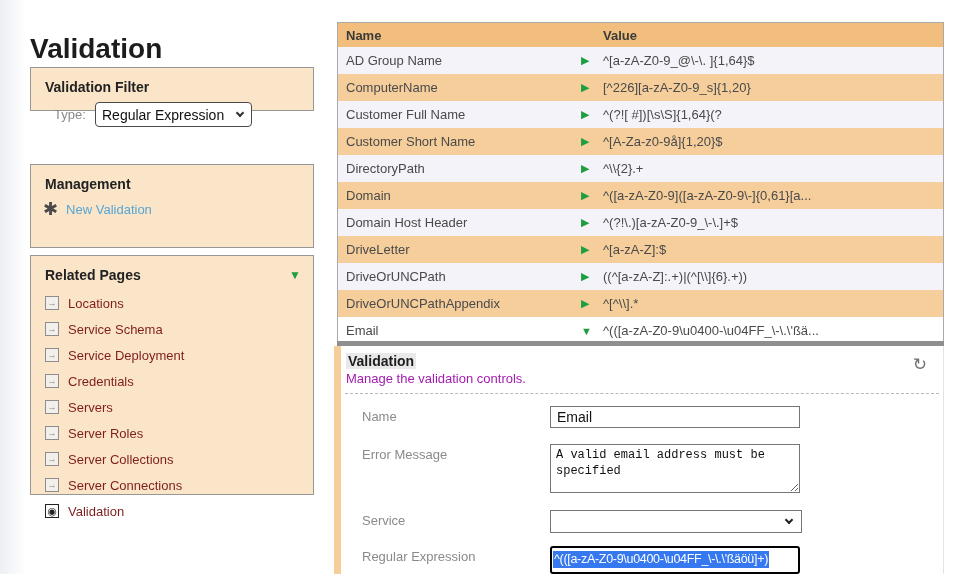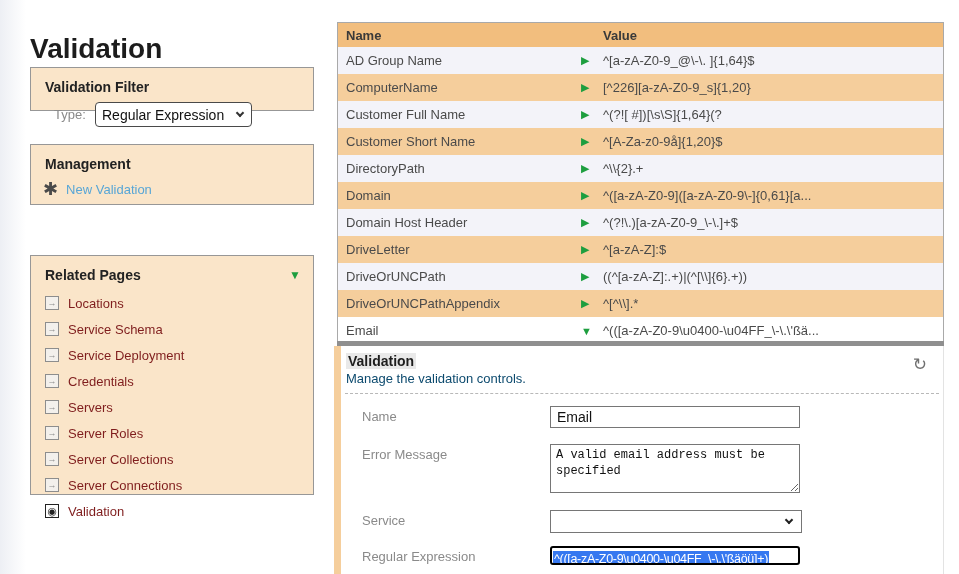--- a/index.html
+++ b/index.html
@@ -9,21 +9,21 @@
     background:#ffffff; font-family:"Liberation Sans", sans-serif; color:#333;
   }
   .left-grad { position:absolute; left:0; top:0; width:26px; height:574px;
     background:linear-gradient(to right,#edeff4,#ffffff); }
 
   
   .page-title { position:absolute; left:30px; top:14px; font-size:28px; font-weight:bold; color:#1c1c1c; }
   .side-box { position:absolute; left:30px; width:284px; background:#fae5c9;
     border:1px solid #979797; }
   .box-filter { top:67px; height:44px; }
-  .box-mgmt { top:144px; height:61px; }
+  .box-mgmt { top:164px; height:84px; }
   .box-related { top:255px; height:240px; }
   .box-title { font-size:14px; font-weight:bold; color:#222; padding:11px 14px 0 14px; position:relative; }
   .box-title .tri-toggle { position:absolute; right:12px; top:12px; color:#1d9e3f; font-size:12px; cursor:pointer; }
   .type-row { display:flex; align-items:center; padding:7px 14px 0 14px; }
   .type-label { color:#8a8a8a; font-size:13px; width:50px;text-align:center; }
   .select-wrap { position:relative; display:inline-block; }
   select.native {
     font-family:"Liberation Sans", sans-serif; font-size:14px; color:#111;
     border:1px solid #4a4a4a; border-radius:4px; background:#fff;
     padding:2px 26px 2px 6px; appearance:none; -webkit-appearance:none; height:25px;
@@ -56,40 +56,40 @@
   .vtext { overflow:hidden; text-overflow:clip; }
   .tbl-bottom-bar { position:absolute; left:337px; top:341px; width:607px; height:5px; background:#8f8f8f; }
 
   
   .detail { position:absolute; left:334px; top:346px; width:610px; height:228px;
     background:#fff; border-right:1px solid #e3e3e3; }
   .detail-strip { position:absolute; left:0; top:0; width:7px; height:228px; background:#f5ce9c; }
   .detail-inner { position:absolute; left:7px; top:0; right:0; height:100%; }
   .dtitle { margin:7px 0 0 5px; font-size:14px; font-weight:bold; color:#1e1e1e; }
   .dtitle span { background:#e9e9e9; padding:0 2px; }
-  .dsub { margin:2px 0 0 5px; font-size:13px; color:#0c4a6e; }
+  .dsub { margin:2px 0 0 5px; font-size:13px; color:#a21caf; }
   .refresh-icon { position:absolute; right:16px; top:8px; color:#6f6f6f; font-size:17px; cursor:pointer; }
   .dash { border-top:1px dashed #b8b8b8; margin:7px 4px 0 4px; }
   .frow { position:absolute; left:21px; right:0; display:flex; }
   .flabel { width:188px; color:#8a8a8a; font-size:13px; padding-top:3px; }
   .frow-name { top:60px; }
   .frow-err { top:98px; }
   .frow-svc { top:164px; }
   .frow-re { top:200px; }
   input.fi { width:250px; height:22px; border:1px solid #767676; font-family:"Liberation Sans",sans-serif;
     font-size:14px; color:#111; padding:1px 6px; background:#fff; }
   textarea.ft { width:250px; height:49px; border:1px solid #767676; resize:both;
     font-family:"Liberation Mono","DejaVu Sans Mono",monospace; font-size:12px; color:#111;
     padding:2px 5px; line-height:1.35; }
   select.fsvc { width:252px; height:23px; border:1px solid #767676; border-radius:0;
     background:#fff; appearance:none; -webkit-appearance:none; padding:0 24px 0 6px;
     font-family:"Liberation Sans",sans-serif; font-size:13px; }
   .svc-chev { position:absolute; right:10px; top:7px; width:6px; height:6px;
     border-right:2px solid #222; border-bottom:2px solid #222; transform:rotate(45deg); pointer-events:none; }
-  .fake-input { width:250px; height:19px; border:2px solid #000; border-radius:3px; background:#fff;
+  .fake-input { width:250px; height:28px; border:2px solid #000; border-radius:3px; background:#fff;
     padding:1px 1px; overflow:hidden; white-space:nowrap; cursor:text; }
   .fake-input .seltext { background:#3678f0; color:#fff; font-size:12.5px; line-height:17px;
     display:inline-block; padding:0 1px; letter-spacing:-0.3px; }
 </style>
 </head>
 <body>
 
 <div class="left-grad"></div>
 
 <h1 class="page-title">Validation</h1>

